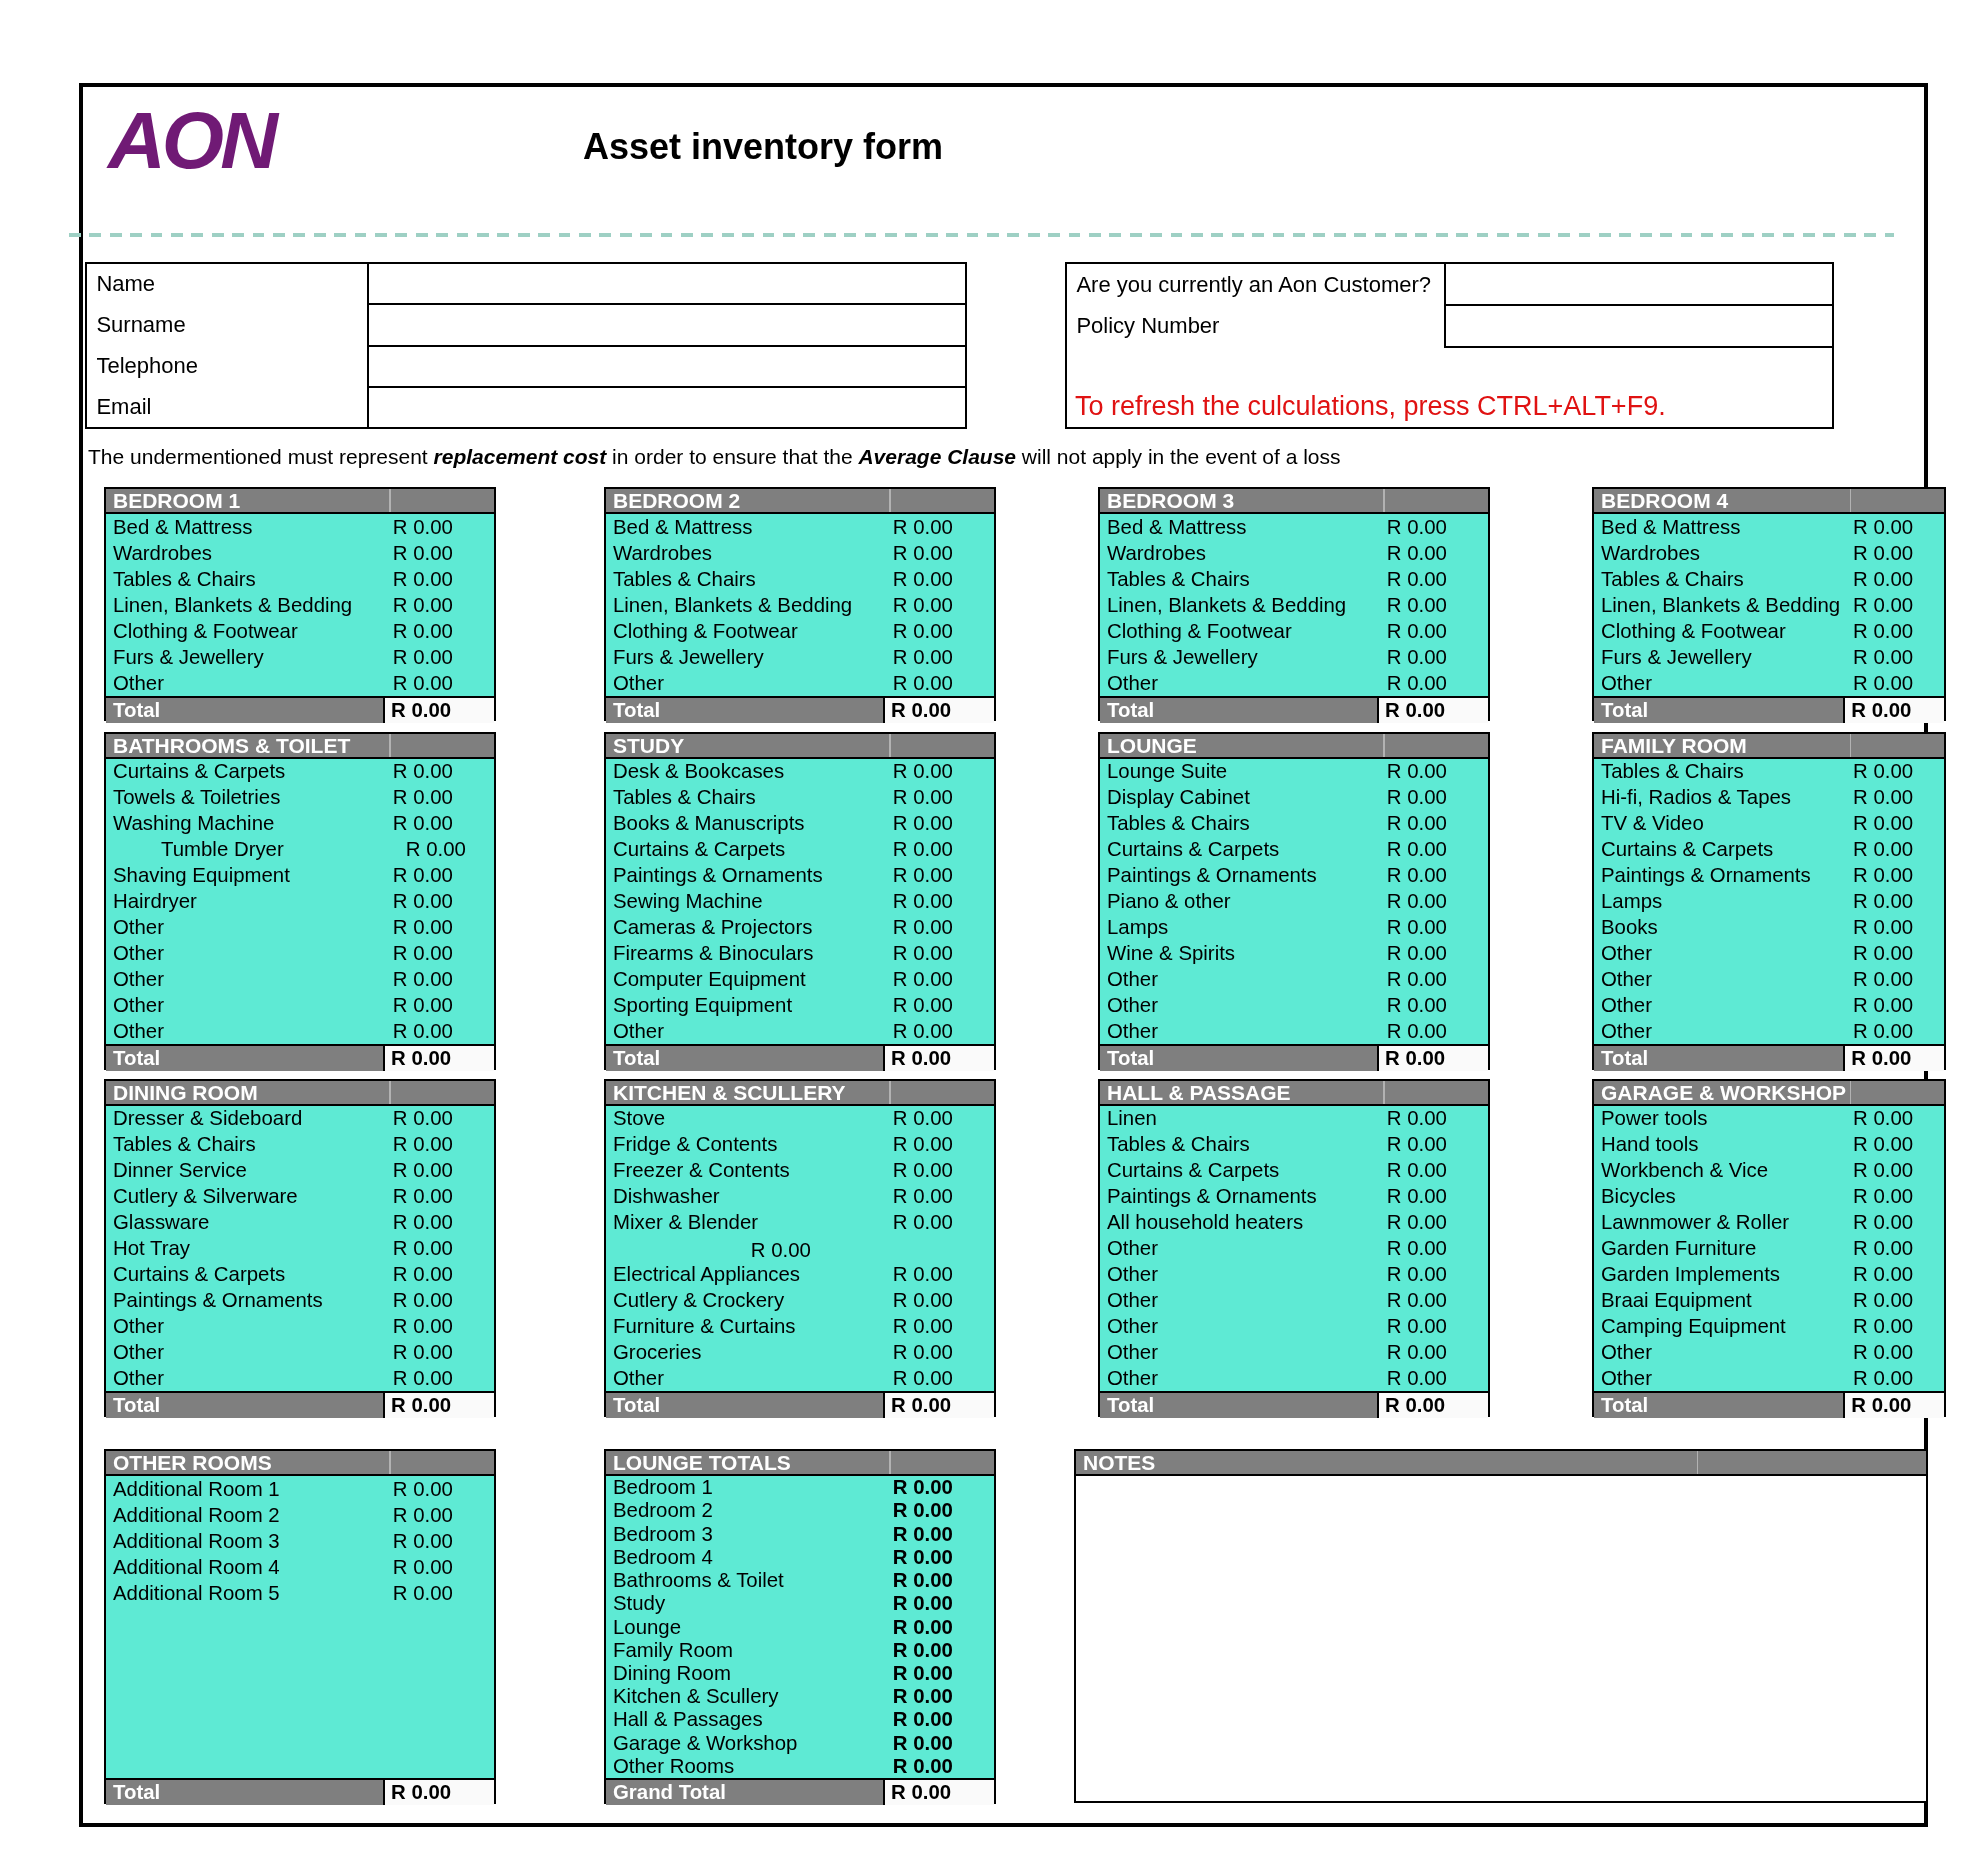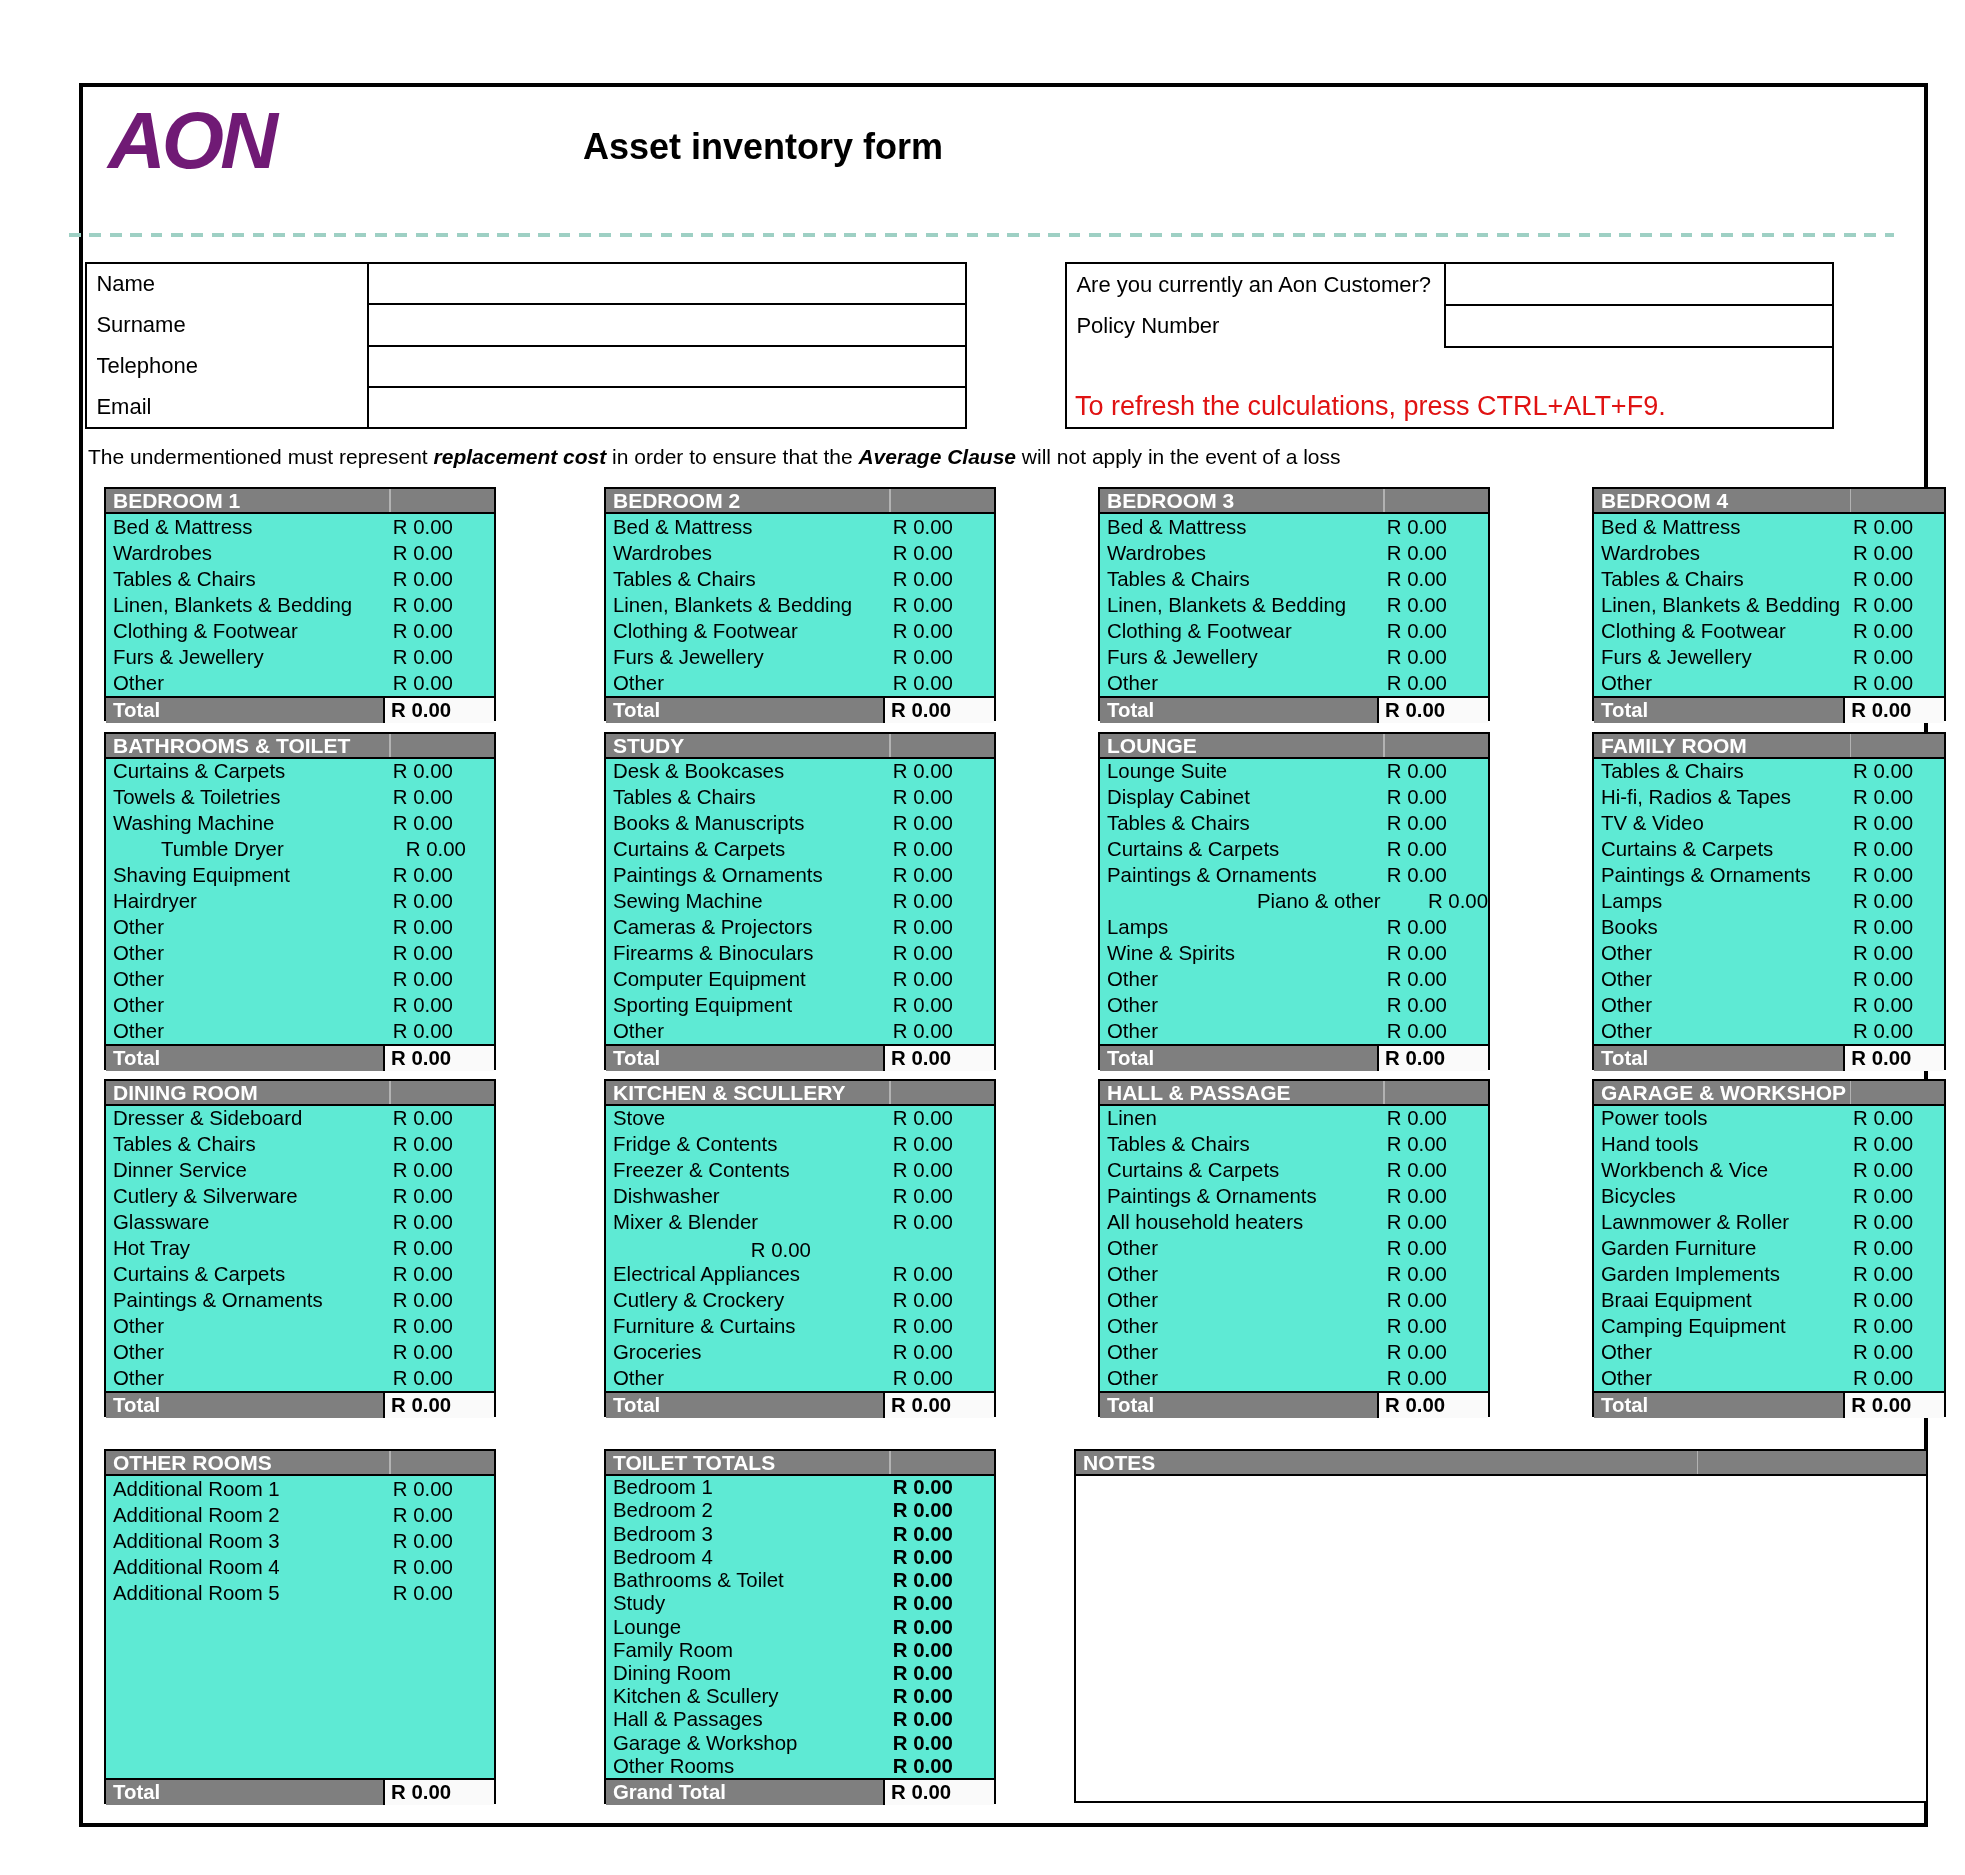--- a/index.html
+++ b/index.html
@@ -360,21 +360,21 @@
             <div class="val">R 0.00</div>
           </div>
           <div class="rt-row" style="height: 26px;">
             <div class="lbl">Curtains &amp; Carpets</div>
             <div class="val">R 0.00</div>
           </div>
           <div class="rt-row" style="height: 26px;">
             <div class="lbl">Paintings &amp; Ornaments</div>
             <div class="val">R 0.00</div>
           </div>
-          <div class="rt-row" style="height: 26px; text-align: right;">
+          <div class="rt-row" style="height: 26px;">
             <div class="lbl">Piano &amp; other</div>
             <div class="val">R 0.00</div>
           </div>
           <div class="rt-row" style="height: 26px;">
             <div class="lbl">Lamps</div>
             <div class="val">R 0.00</div>
           </div>
           <div class="rt-row" style="height: 26px;">
             <div class="lbl">Wine &amp; Spirits</div>
             <div class="val">R 0.00</div>
@@ -685,21 +685,21 @@
             <div class="lbl">Additional Room 5</div>
             <div class="val">R 0.00</div>
           </div>
         </div>
         <div class="rt-total">
           <div class="lbl">Total</div>
           <div class="val">R 0.00</div>
         </div>
       </div>
       <div class="abs rtable" style="left: 580px; top: 1449px; width: 392px; height: 355px;">
-        <div class="rt-hdr">TOILET TOTALS</div>
+        <div class="rt-hdr">LOUNGE TOTALS</div>
         <div class="rt-rows" style="height: 302px;">
           <div class="rt-row" style="flex: 1 1 0%;">
             <div class="lbl">Bedroom 1</div>
             <div class="val bold-val">R 0.00</div>
           </div>
           <div class="rt-row" style="flex: 1 1 0%;">
             <div class="lbl">Bedroom 2</div>
             <div class="val bold-val">R 0.00</div>
           </div>
           <div class="rt-row" style="flex: 1 1 0%;">

